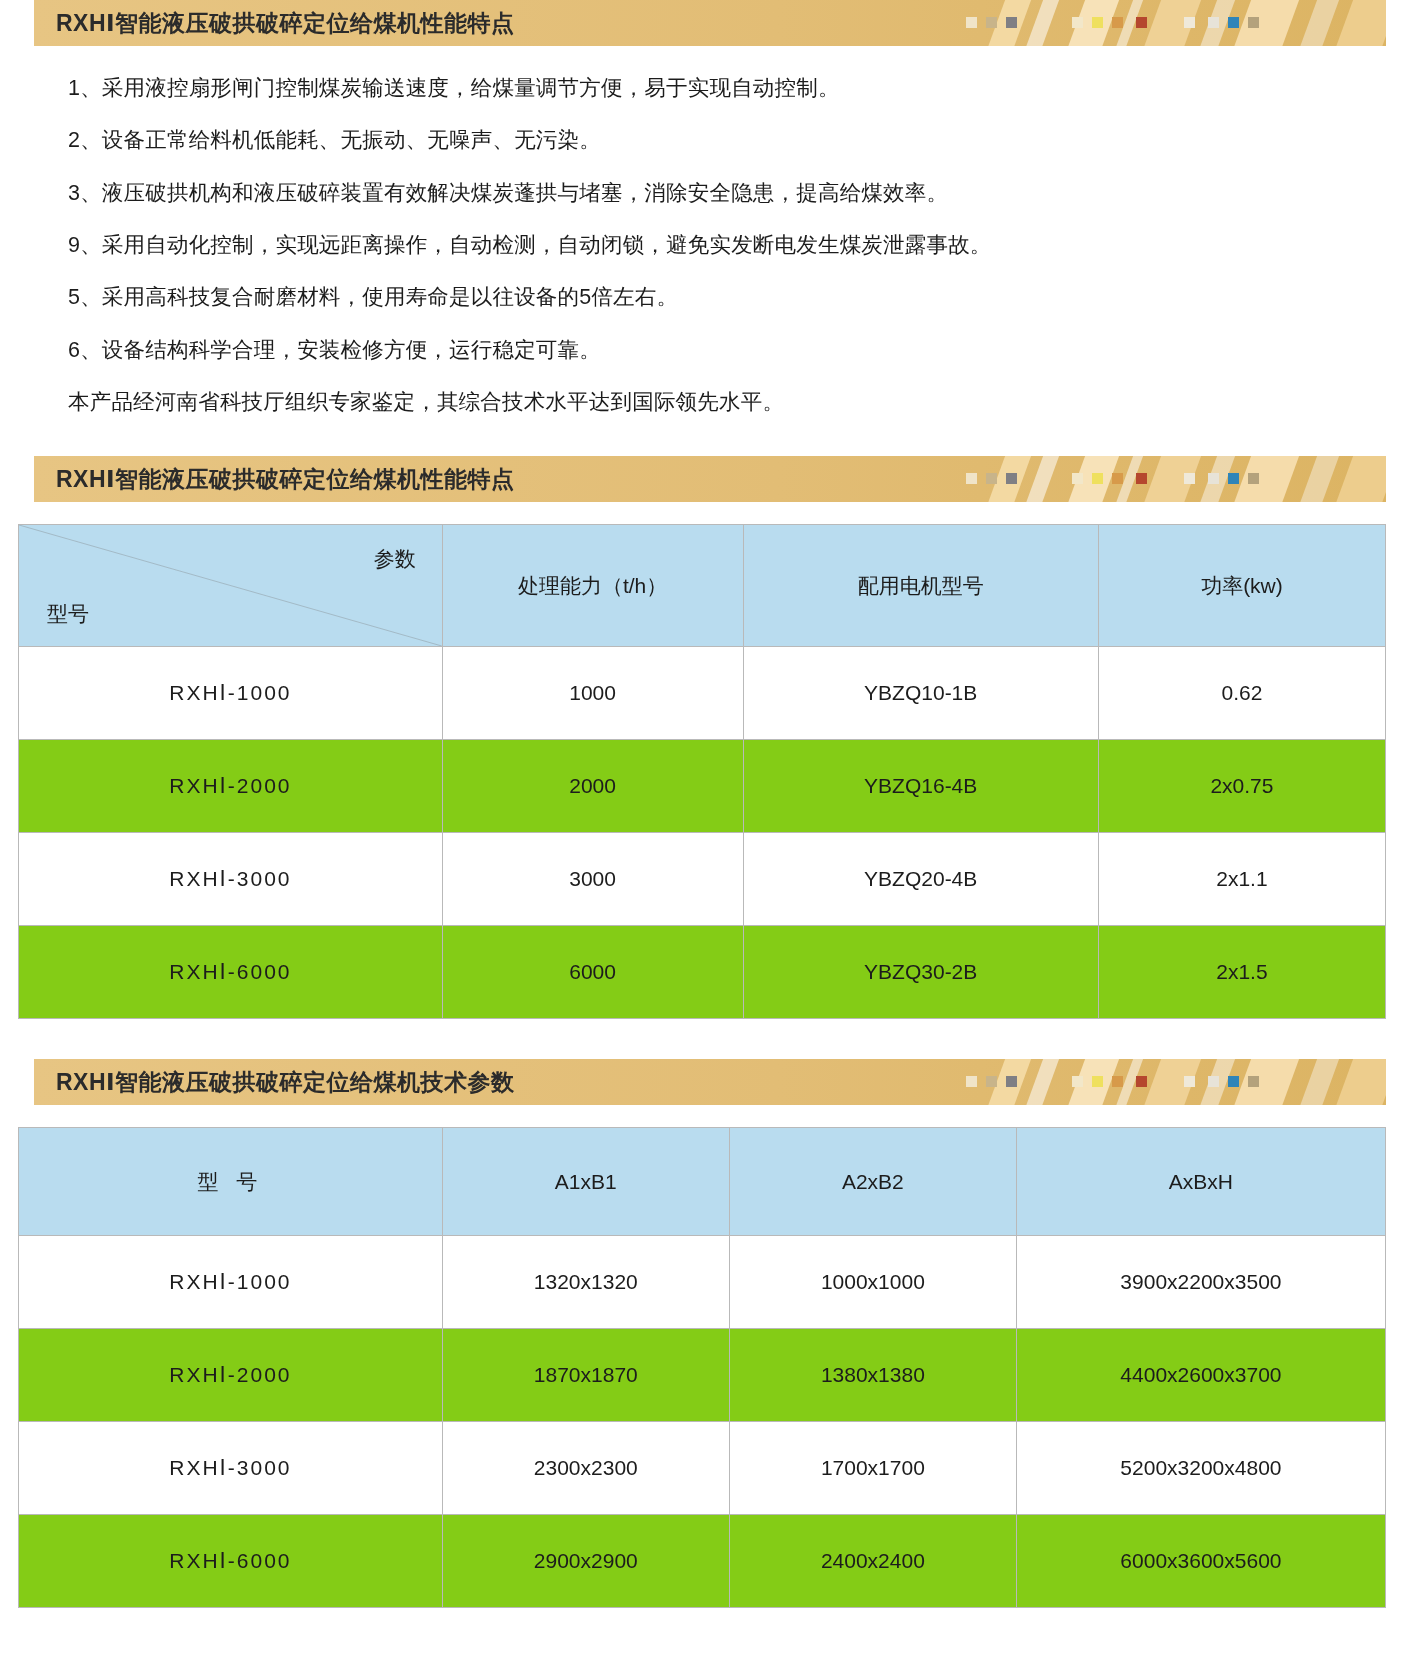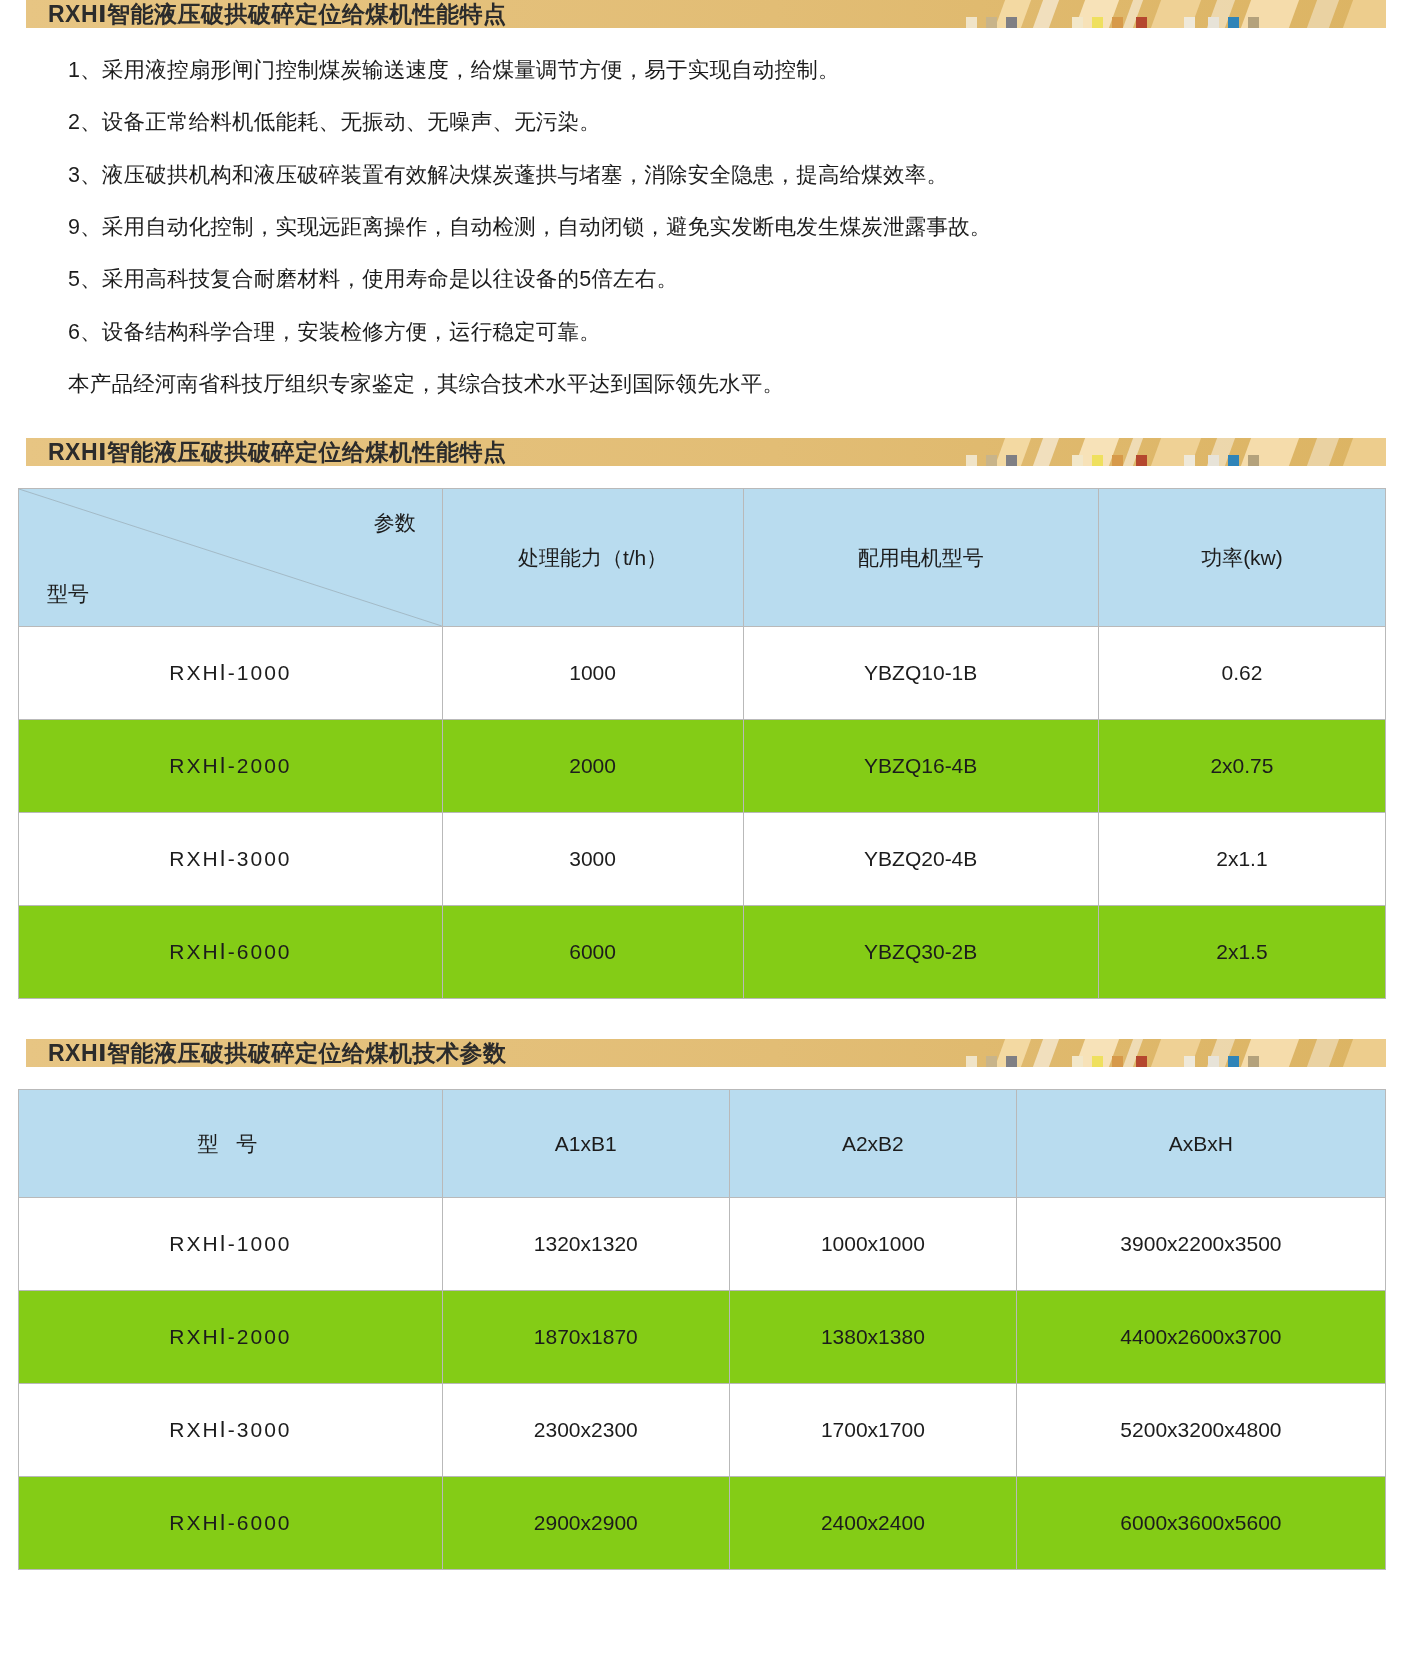--- a/index.html
+++ b/index.html
@@ -17,22 +17,22 @@
   .page {
     position: relative;
     width: 1404px;
     box-sizing: border-box;
     padding: 0 18px;
   }
 
   
   .section-bar {
     position: relative;
-    height: 28px;
-    margin: 0 0 0 8px;
+    height: 46px;
+    margin: 0 0 0 16px;
     background: linear-gradient(to right, #e7c583 0%, #e2bd75 55%, #dcb463 100%);
     display: flex;
     align-items: center;
     overflow: hidden;
   }
   .section-bar .bar-title {
     position: relative;
     z-index: 3;
     font-size: 23px;
     font-weight: bold;
@@ -109,21 +109,21 @@
   table.spec tbody tr.alt td {
     background: #84cc16;
   }
   .model-cell {
     letter-spacing: 2px;
   }
 
   
   .diag {
     position: relative;
-    padding: 16px;
+    padding: 8px;
     margin-left: 9px;
   }
   .diag .diag-line {
     position: absolute;
     left: 0; top: 0;
     width: 100%; height: 100%;
     overflow: hidden;
   }
   .diag .diag-line svg { display: block; width: 100%; height: 100%; }
   .diag .lbl-param {

